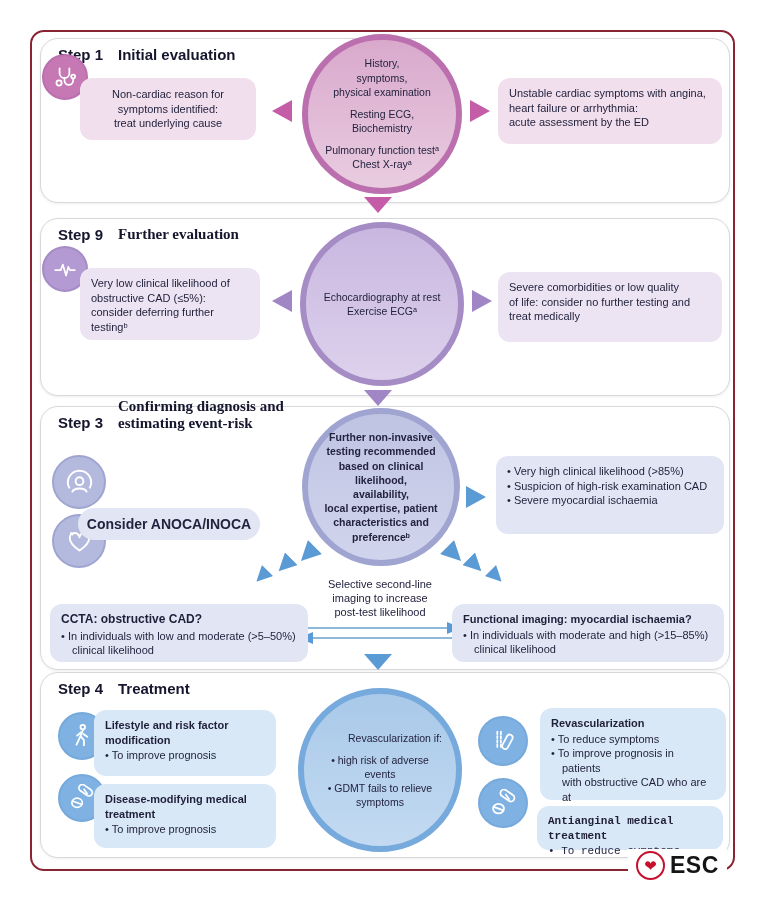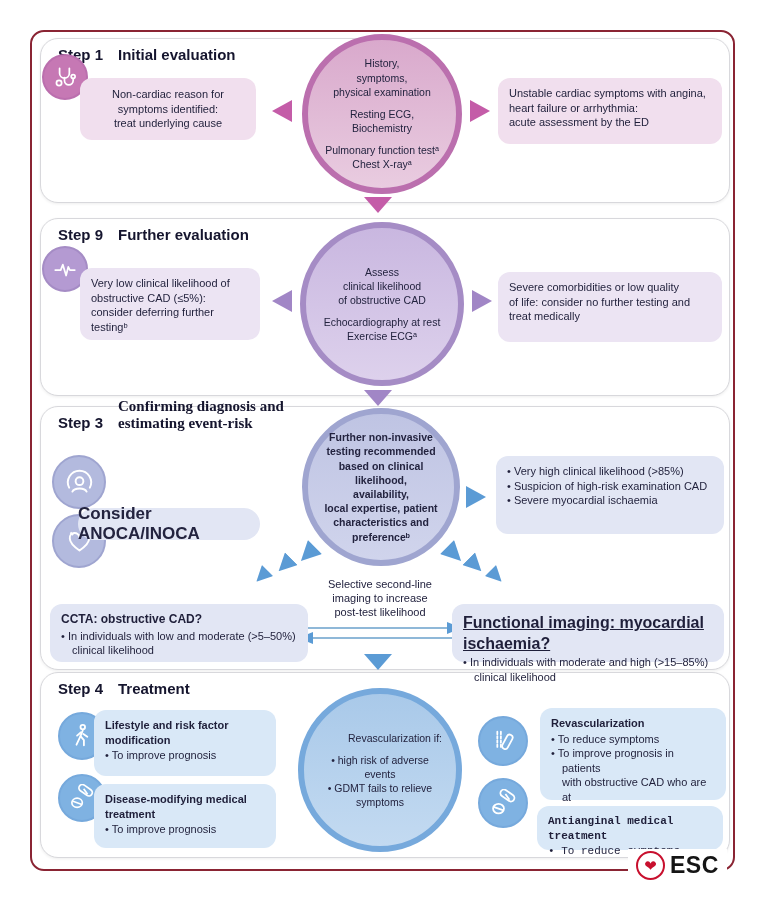--- a/index.html
+++ b/index.html
@@ -20,21 +20,21 @@
           font-size:11px;line-height:1.32;color:#1f1f3a;z-index:2;}
   .bubble.centered{display:flex;align-items:center;justify-content:center;text-align:center;}
   .pre{white-space:pre-line;}
   .bt{font-weight:bold;white-space:pre-line;margin-bottom:1px;}
   .bl{padding-left:11px;text-indent:-11px;white-space:pre-line;}
   .tri{position:absolute;z-index:3;}
   .tri.left {clip-path:polygon(0 50%,100% 0,100% 100%);}
   .tri.right{clip-path:polygon(100% 50%,0 0,0 100%);}
   .tri.down {clip-path:polygon(50% 100%,0 0,100% 0);}
   .pill{position:absolute;border-radius:17px;display:flex;align-items:center;justify-content:center;
-        font-size:17px;font-weight:bold;color:#23233f;z-index:2;}
+        font-size:14px;font-weight:bold;color:#23233f;z-index:2;}
   .note{position:absolute;font-size:11px;line-height:1.25;text-align:center;white-space:pre-line;color:#23233f;z-index:2;}
   .logo{position:absolute;left:628px;top:849px;background:#fff;padding:2px 8px;display:flex;align-items:center;gap:5px;z-index:6;}
   .heart-ring{width:25px;height:25px;border:2.5px solid var(--heart_red);border-radius:50%;color:var(--heart_red);
               display:flex;align-items:center;justify-content:center;font-size:15px;line-height:1;}
   .esc-text{font-size:23px;font-weight:bold;color:#151515;letter-spacing:0.5px;}
   
   .c1{background:linear-gradient(180deg,#d9a9cc,#e9cce0);border:6px solid var(--s1_border);}
   .c2{background:linear-gradient(180deg,#c9b7e0,#ddd1ec);border:6px solid var(--s2_border);}
   .c3{background:linear-gradient(180deg,#bfc4e3,#d0d4ec);border:6px solid var(--s3_border);font-weight:bold;}
   .c4{background:linear-gradient(180deg,#a9c9e9,#c3daf1);border:6px solid var(--s4_border);align-items:flex-end;}
@@ -84,36 +84,33 @@
   <div class="tri right" style="left:470px;top:100px;width:20px;height:22px;background:var(--s1_accent);"></div>
 
   <div class="bubble b1 pre" style="left:498px;top:78px;width:224px;height:66px;">Unstable cardiac symptoms with angina,
 heart failure or arrhythmia:
 acute assessment by the ED</div>
 
   <div class="tri down" style="left:364px;top:197px;width:28px;height:16px;background:var(--s1_accent);z-index:4;"></div>
 
   <div class="panel" style="left:40px;top:218px;width:688px;height:176px;"></div>
   <div class="shead-label" style="left:58px;top:226px;">Step 9</div>
-  <div class="shead-title" style="left:118px;top:226px;">Further evaluation</div>
+  <div class="shead-title" style="left:118px;top:226px;font-family:Liberation Serif, serif;">Further evaluation</div>
 
   <div class="icon-circle ic2" style="left:42px;top:246px;width:46px;height:46px;">
     <svg viewBox="0 0 24 24" fill="none" stroke="#ffffff" stroke-width="1.6" stroke-linecap="round" stroke-linejoin="round">
       <polyline points="3,13 8,13 10,8 13,18 15,10 16.5,13 21,13"></polyline>
     </svg>
   </div>
 
   <div class="bubble b2 pre" style="left:80px;top:268px;width:180px;height:72px;">Very low clinical likelihood of
 obstructive CAD (≤5%):
 consider deferring further testingᵇ</div>
 
   <div class="big-circle c2" style="left:300px;top:222px;width:164px;height:164px;">
-    <div class="cp">Assess
-clinical likelihood
-of obstructive CAD</div>
     <div class="cp">Echocardiography at rest
 Exercise ECGᵃ</div>
   </div>
 
   <div class="tri left" style="left:272px;top:290px;width:20px;height:22px;background:var(--s2_accent);"></div>
   <div class="tri right" style="left:472px;top:290px;width:20px;height:22px;background:var(--s2_accent);"></div>
 
   <div class="bubble b2 pre" style="left:498px;top:272px;width:224px;height:70px;">Severe comorbidities or low quality
 of life: consider no further testing and
 treat medically</div>
@@ -177,21 +174,21 @@
     <line x1="162" y1="16" x2="15" y2="16" stroke="#8fb8d8" stroke-width="2"></line>
     <polygon points="15,10 0,16 15,22" fill="#5b9bd5"></polygon>
   </svg>
 
   <div class="bubble b3" style="left:50px;top:604px;width:258px;height:58px;">
     <div class="bt" style="font-size:12px;">CCTA: obstructive CAD?</div>
     <div class="bl">• In individuals with low and moderate (&gt;5–50%) clinical likelihood</div>
   </div>
 
   <div class="bubble b3" style="left:452px;top:604px;width:272px;height:58px;">
-    <div class="bt" style="font-size:16px;text-decoration:underline;">Functional imaging: myocardial ischaemia?</div>
+    <div class="bt" style="font-size:11px;">Functional imaging: myocardial ischaemia?</div>
     <div class="bl">• In individuals with moderate and high (&gt;15–85%) clinical likelihood</div>
   </div>
 
   <div class="tri down" style="left:364px;top:654px;width:28px;height:16px;background:var(--s3_accent);z-index:4;"></div>
 
   <div class="panel" style="left:40px;top:672px;width:688px;height:184px;"></div>
   <div class="shead-label" style="left:58px;top:680px;">Step 4</div>
   <div class="shead-title" style="left:118px;top:680px;">Treatment</div>
 
   <div class="icon-circle ic4" style="left:58px;top:712px;width:48px;height:48px;">

